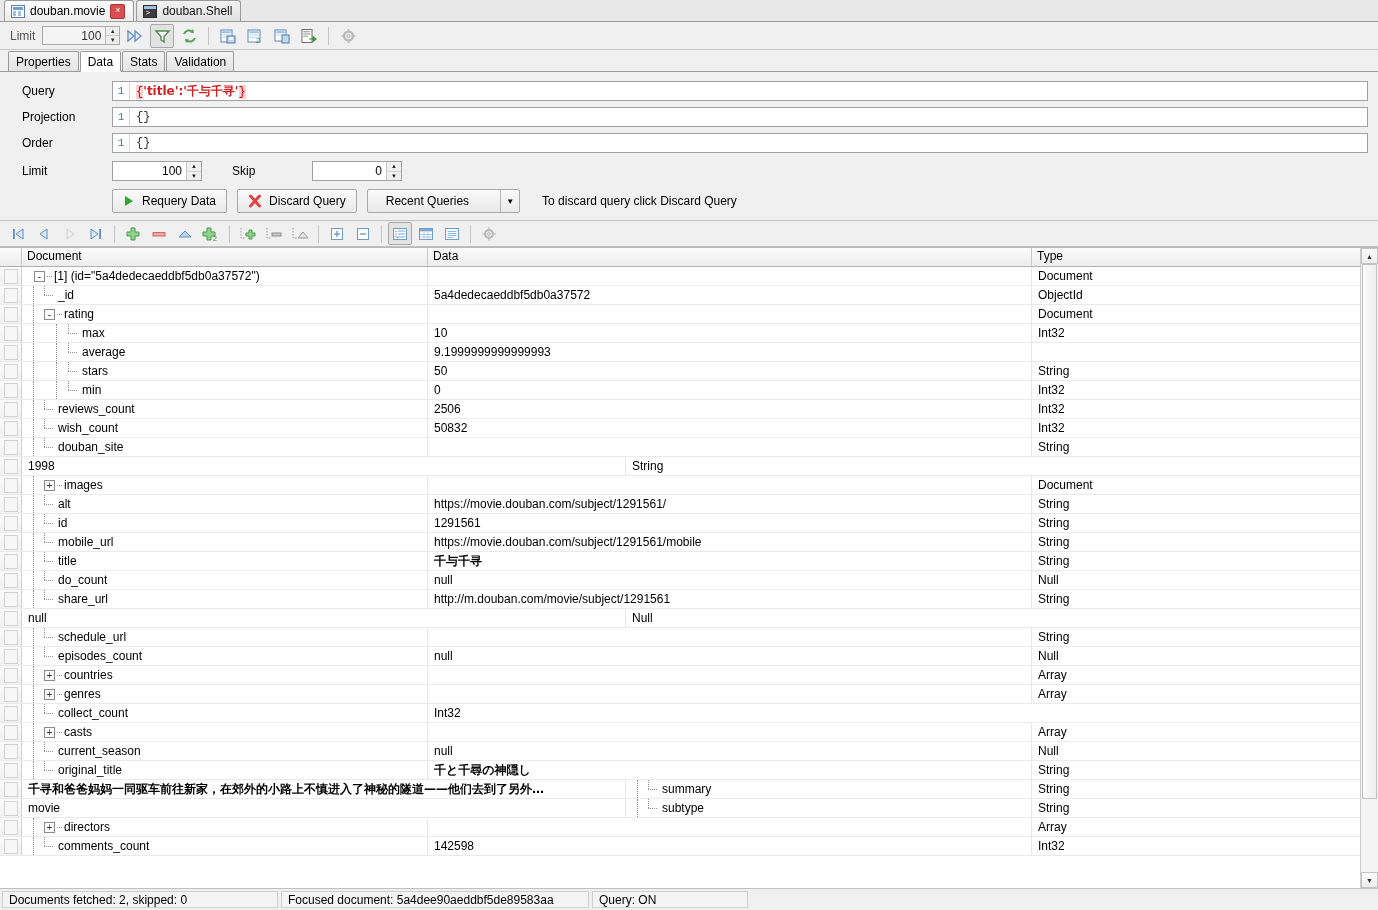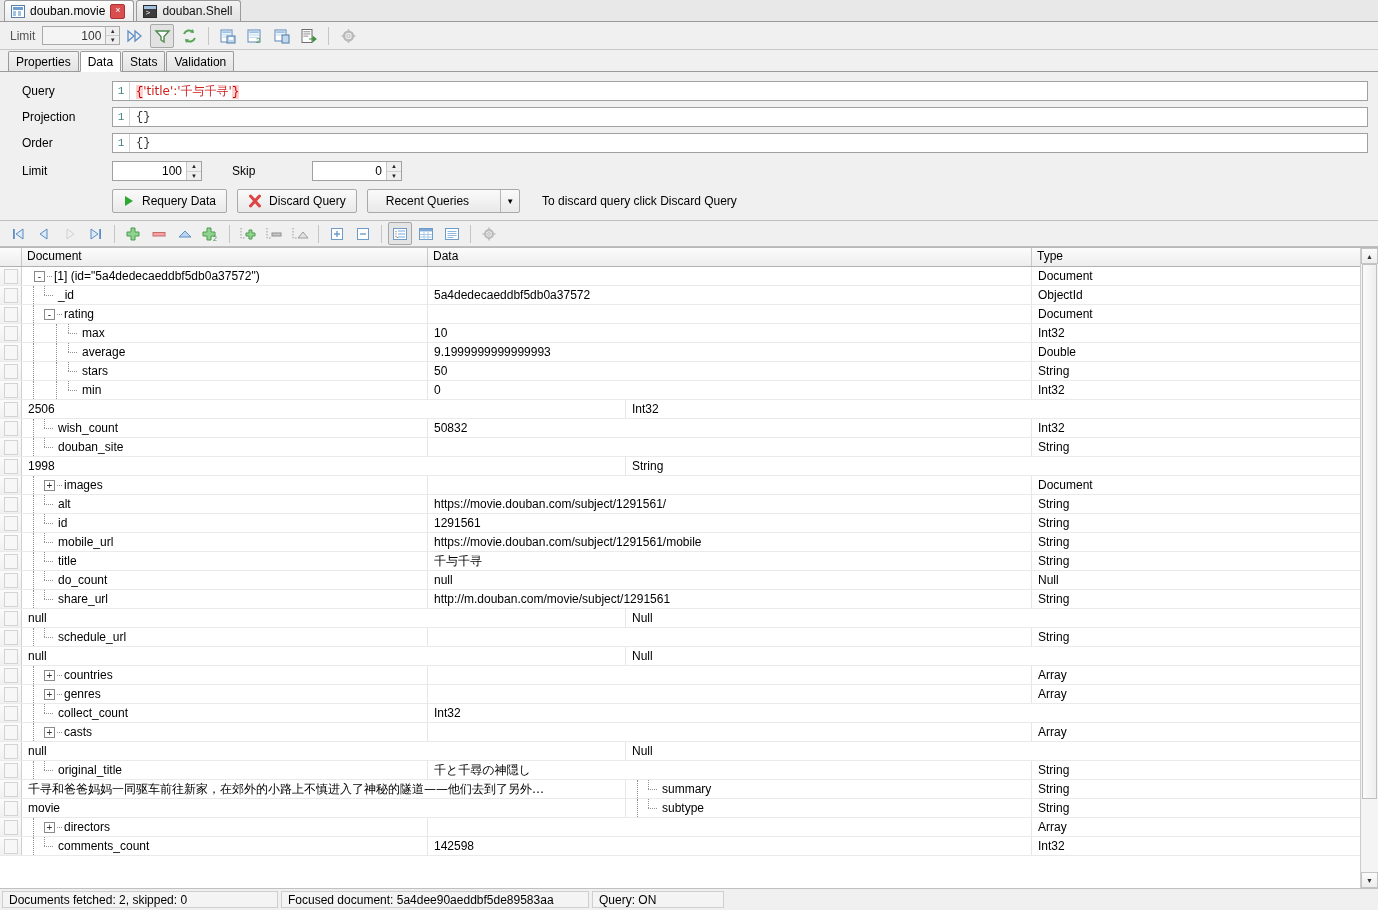--- a/index.html
+++ b/index.html
@@ -267,21 +267,21 @@
   .elbow { width: 12px; height: 18px; position: relative; flex: none; }
   .elbow::before {
     content: ""; position: absolute; left: 0; top: 0; height: 9px;
     border-left: 1px dotted #909090;
   }
   .elbow::after {
     content: ""; position: absolute; left: 0; top: 9px; width: 9px;
     border-top: 1px dotted #909090;
   }
   .node-label { padding-left: 2px; }
-  .cjk { font-family: "DejaVu Sans", "Liberation Sans", sans-serif; }
+  .cjk { font-family: "DejaVu Sans", "Liberation Sans", sans-serif; font-weight: bold; }
 
   
   .vscroll {
     position: absolute; right: 0; top: 0; bottom: 0; width: 17px;
     background: #f0f0f0; border-left: 1px solid #cdcdcd;
     display: flex; flex-direction: column;
   }
   .sbtn {
     height: 16px; background: linear-gradient(#fbfbfb, #ededed);
     border: 1px solid #c4c4c4; box-sizing: border-box;
@@ -302,21 +302,21 @@
     display: flex; align-items: stretch;
     padding: 2px 2px; box-sizing: border-box;
   }
   .sfield {
     border: 1px solid #cfcfcf; background: #f4f4f4;
     display: flex; align-items: center; padding: 0 6px;
     font-size: 12px; margin-right: 3px; box-sizing: border-box;
   }
   .sfield.a { width: 276px; }
   .sfield.b { width: 308px; }
-  .sfield.c { width: 132px; }
+  .sfield.c { width: 156px; }
 
   svg { display: block; }
 </style>
 </head>
 <body>
 
 <div class="app">
 
   <div class="tabstrip">
     <div class="wtab">
@@ -683,21 +683,20 @@
           </div>
           <div class="cell c1">
             <div class="treecell">
               <span class="indent vline" style="width: 22px;"></span>
               <span class="indent vline" style="width: 24px;"></span>
               <span class="elbow"></span>
               <span class="node-label">average</span>
             </div>
           </div>
           <div class="cell c2">9.1999999999999993</div>
-          <div class="cell c3">Double</div>
         </div>
         <div class="row">
           <div class="cell c0">
             <span class="marker"></span>
           </div>
           <div class="cell c1">
             <div class="treecell">
               <span class="indent vline" style="width: 22px;"></span>
               <span class="indent vline" style="width: 24px;"></span>
               <span class="elbow"></span>
@@ -718,20 +717,27 @@
               <span class="elbow"></span>
               <span class="node-label">min</span>
             </div>
           </div>
           <div class="cell c2">0</div>
           <div class="cell c3">Int32</div>
         </div>
         <div class="row">
           <div class="cell c0">
             <span class="marker"></span>
+          </div>
+          <div class="cell c1">
+            <div class="treecell">
+              <span class="indent vline" style="width: 22px;"></span>
+              <span class="elbow"></span>
+              <span class="node-label">reviews_count</span>
+            </div>
           </div>
           <div class="cell c2">2506</div>
           <div class="cell c3">Int32</div>
         </div>
         <div class="row">
           <div class="cell c0">
             <span class="marker"></span>
           </div>
           <div class="cell c1">
             <div class="treecell">
@@ -881,20 +887,27 @@
               <span class="node-label">schedule_url</span>
             </div>
           </div>
           <div class="cell c2"></div>
           <div class="cell c3">String</div>
         </div>
         <div class="row">
           <div class="cell c0">
             <span class="marker"></span>
           </div>
+          <div class="cell c1">
+            <div class="treecell">
+              <span class="indent vline" style="width: 22px;"></span>
+              <span class="elbow"></span>
+              <span class="node-label">episodes_count</span>
+            </div>
+          </div>
           <div class="cell c2">null</div>
           <div class="cell c3">Null</div>
         </div>
         <div class="row">
           <div class="cell c0">
             <span class="marker"></span>
           </div>
           <div class="cell c1">
             <div class="treecell">
               <span class="indent vline" style="width: 22px;"></span>
@@ -945,20 +958,27 @@
               <span style="display: inline-block; width: 5px; border-top: 1px dotted rgb(144, 144, 144);"></span>
               <span class="node-label">casts</span>
             </div>
           </div>
           <div class="cell c2"></div>
           <div class="cell c3">Array</div>
         </div>
         <div class="row">
           <div class="cell c0">
             <span class="marker"></span>
+          </div>
+          <div class="cell c1">
+            <div class="treecell">
+              <span class="indent vline" style="width: 22px;"></span>
+              <span class="elbow"></span>
+              <span class="node-label">current_season</span>
+            </div>
           </div>
           <div class="cell c2">null</div>
           <div class="cell c3">Null</div>
         </div>
         <div class="row">
           <div class="cell c0">
             <span class="marker"></span>
           </div>
           <div class="cell c1">
             <div class="treecell">

